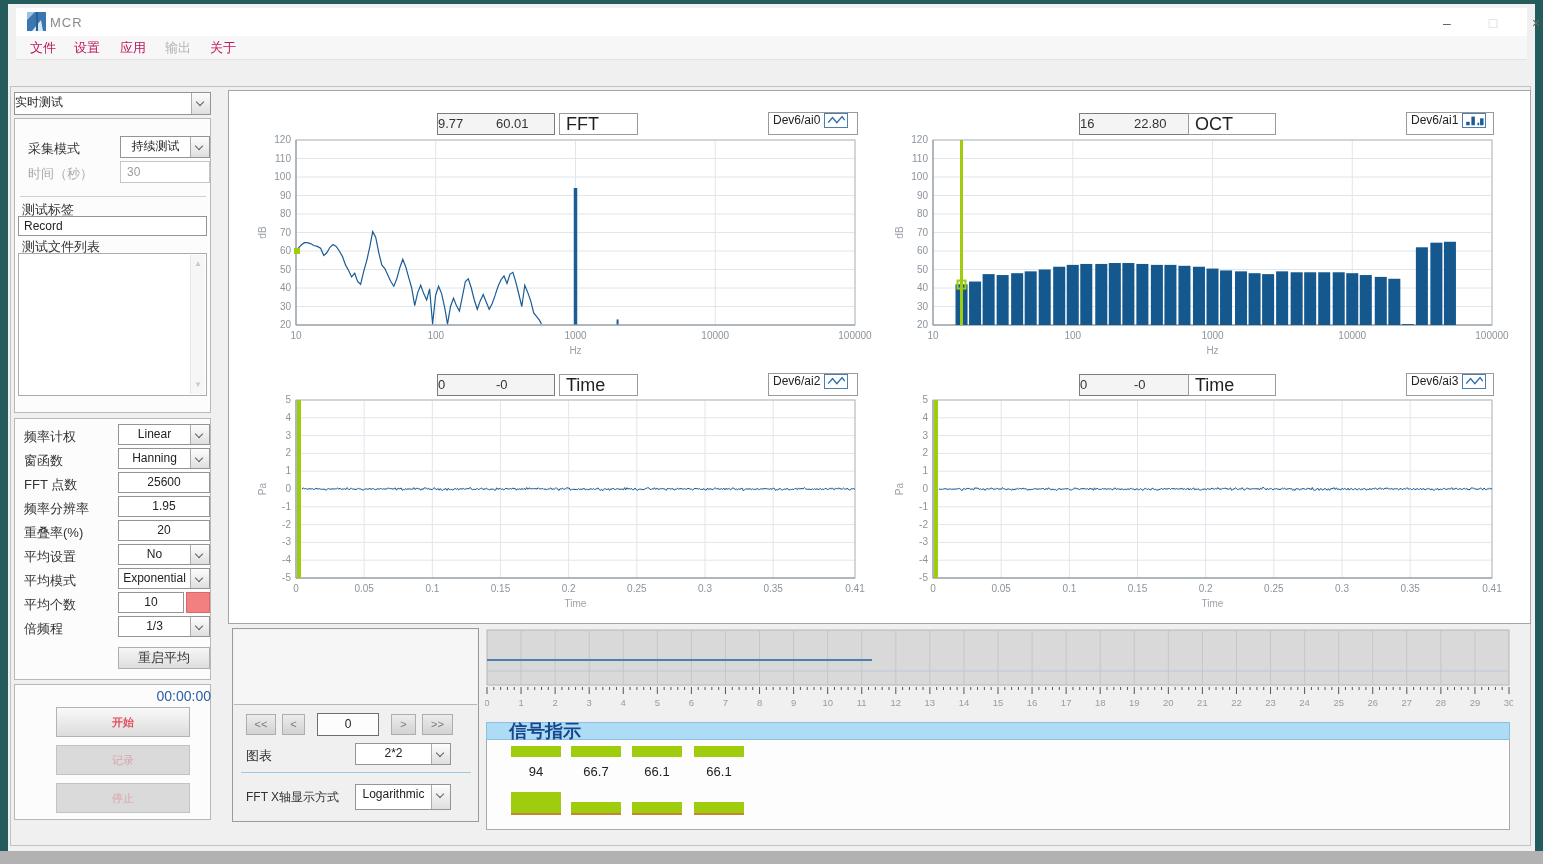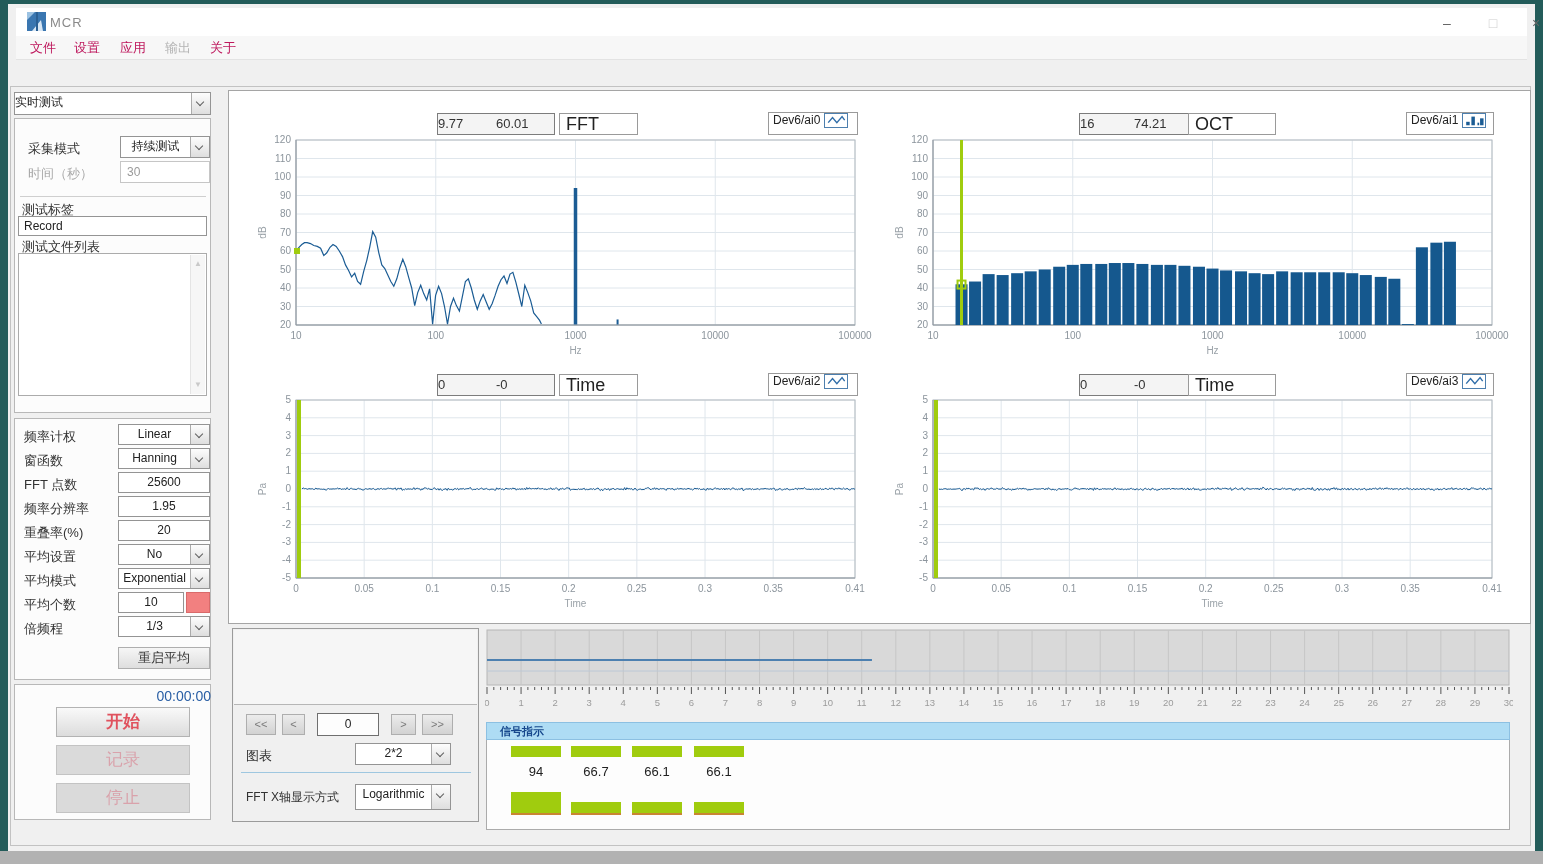--- a/index.html
+++ b/index.html
@@ -33,21 +33,21 @@
         border-right:1.6px solid #606060;border-bottom:1.6px solid #606060;transform:rotate(45deg);}
   .field{position:absolute;background:#fff;border:1px solid #949494;box-sizing:border-box;
          font-size:12px;text-align:center;color:#222;}
   .field.dis{border-color:#c6c6c6;color:#9a9a9a;text-align:left;padding-left:6px;}
   .field.left{text-align:left;padding-left:5px;}
   .hr{position:absolute;height:1px;background:#cfcfcf;}
   .listbox{position:absolute;background:#fff;border:1px solid #ababab;box-sizing:border-box;}
   .sbar{position:absolute;right:1px;top:1px;bottom:1px;width:14px;background:#f6f6f6;border-left:1px solid #e4e4e4;}
   .sarrow{position:absolute;left:0;width:14px;height:14px;font-size:8px;color:#c9c9c9;text-align:center;line-height:14px;}
   .bigbtn{position:absolute;left:56px;width:134px;height:30px;border:1px solid #b3b3b3;box-sizing:border-box;
-          background:linear-gradient(#f9f9f9,#dcdcdc);font-size:17px;text-align:center;line-height:28px;color:#444;}
+          background:linear-gradient(#f9f9f9,#dcdcdc);font-size:11px;text-align:center;line-height:28px;color:#444;}
   .bigbtn.start{color:#e0525e;font-weight:bold;}
   .bigbtn.off{background:#dadada;color:#d9a2ab;border-color:#c3c3c3;}
   .smallbtn{position:absolute;background:linear-gradient(#ececec,#d2d2d2);border:1px solid #aeaeae;box-sizing:border-box;
             font-size:11px;color:#7a7a7a;text-align:center;}
   .timer{position:absolute;left:14px;width:197px;text-align:right;font-weight:normal;color:#2a5fa5;font-size:14px;}
   
   .readout{position:absolute;height:22px;background:#f4f4f4;border:1px solid #7c7c7c;box-sizing:border-box;display:flex;}
   .readout span{flex:1;text-align:left;font-size:13px;line-height:20px;color:#333;}
   .namebox{position:absolute;height:22px;background:#fff;border:1px solid #9a9a9a;box-sizing:border-box;
            font-size:18px;line-height:20px;padding-left:6px;color:#222;}
@@ -57,21 +57,21 @@
   .devicon{width:24px;height:15px;border:1px solid #4d7fae;box-sizing:border-box;background:#fff;}
   .chartsbg{position:absolute;left:228px;top:90px;width:1303px;height:534px;background:#ffffff;border:1px solid #a5a5a5;box-sizing:border-box;}
   .mount{position:absolute;}
   
   .blbox{position:absolute;left:232px;top:628px;width:247px;height:194px;background:#f0f0f0;border:1px solid #9b9b9b;box-sizing:border-box;}
   .blinner{position:absolute;left:1px;top:1px;right:1px;height:74px;background:#f6f6f6;border-bottom:1px solid #b6b6b6;}
   .bluehr{position:absolute;left:8px;width:230px;height:1px;background:#9ec7e0;}
   .navval{position:absolute;background:#fdfdfd;border:1px solid #6f6f6f;box-sizing:border-box;font-size:12px;text-align:center;}
   
   .sighead{position:absolute;left:486px;top:722px;width:1024px;height:18px;background:#aedcf4;border:1px solid #8cc0e2;
-           box-sizing:border-box;font-weight:bold;font-size:11px;color:#16478c;line-height:16px;padding-left:13px;}
+           box-sizing:border-box;font-weight:bold;font-size:18px;color:#16478c;line-height:16px;padding-left:22px;}
   .sigbody{position:absolute;left:486px;top:740px;width:1024px;height:90px;background:#fdfdfd;border:1px solid #ababab;
            border-top:none;box-sizing:border-box;}
   .sigcol{position:absolute;top:0;width:50px;height:88px;}
   .sigbar{position:absolute;left:0;width:50px;background:#a0cc0e;}
   .sigbar.top{top:6px;height:11px;}
   .sigval{position:absolute;top:24px;width:50px;text-align:center;font-size:13px;color:#222;}
   .sigunder{position:absolute;left:0;width:50px;height:2px;background:#c98532;top:73px;}
   .timelinebox{position:absolute;left:485px;top:629px;width:1028px;height:86px;}
 </style>
 </head>
@@ -404,21 +404,21 @@
 <div class="namebox" style="left:559px;top:113px;width:79px">FFT</div>
 <div class="devbox" style="left:768px;top:112px;width:90px">
   <span class="dlab">Dev6/ai0</span>
   <svg class="devicon" viewBox="0 0 24 15">
       <polyline points="3,10 8,4 13,10 19,3 22,7" fill="none" stroke="#2f6da8" stroke-width="1.6"></polyline>
     </svg>
 </div>
 
 <div class="readout" style="left:1079px;top:113px;width:110px">
   <span>16</span>
-    <span>74.21</span>
+    <span>22.80</span>
 </div>
 <div class="namebox" style="left:1188px;top:113px;width:88px">OCT</div>
 <div class="devbox" style="left:1406px;top:112px;width:88px">
   <span class="dlab">Dev6/ai1</span>
   <svg class="devicon" viewBox="0 0 24 15">
       <rect x="3" y="9" width="4" height="4" fill="#1b5c94"></rect>
       <rect x="9" y="3" width="4" height="10" fill="#1b5c94"></rect>
       <rect x="16" y="10" width="2" height="3" fill="#1b5c94"></rect>
       <rect x="19" y="5" width="4" height="8" fill="#1b5c94"></rect>
     </svg>

